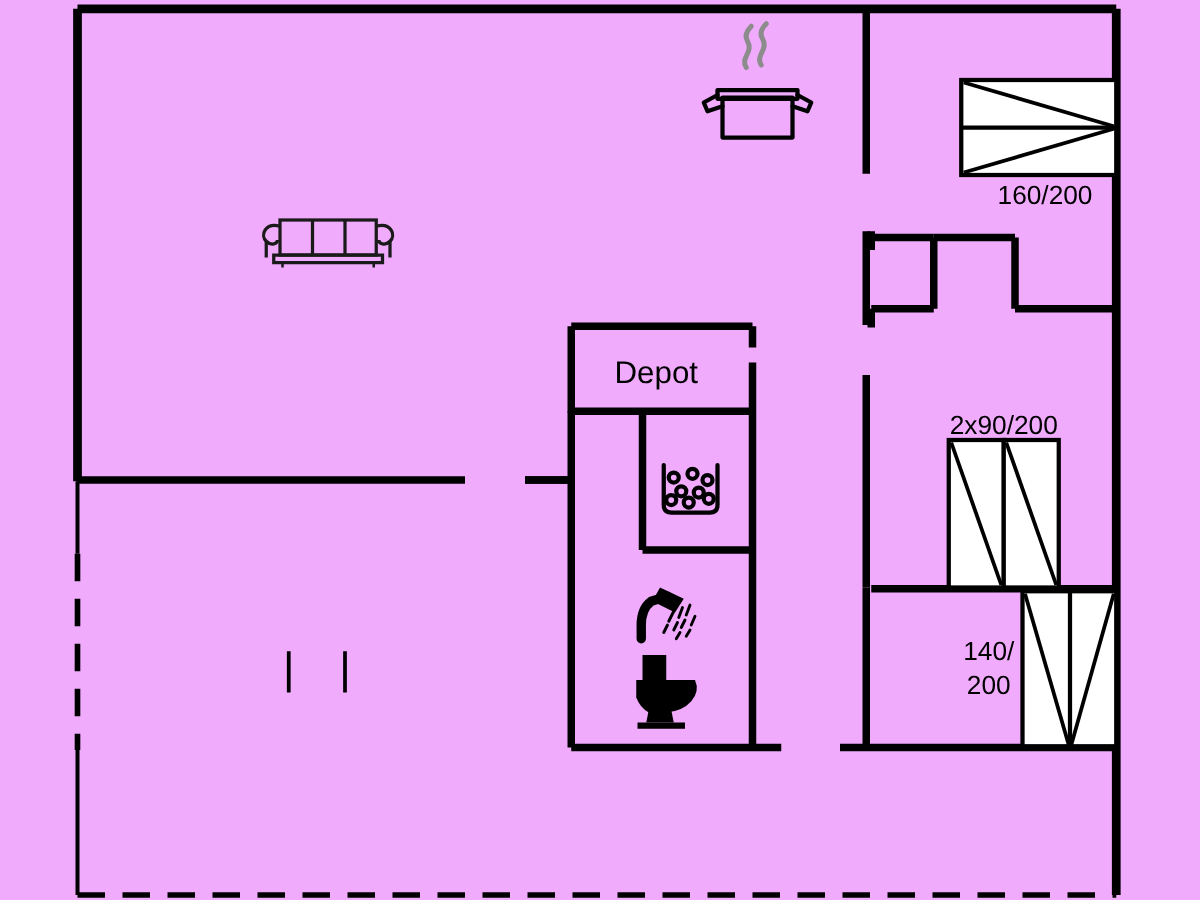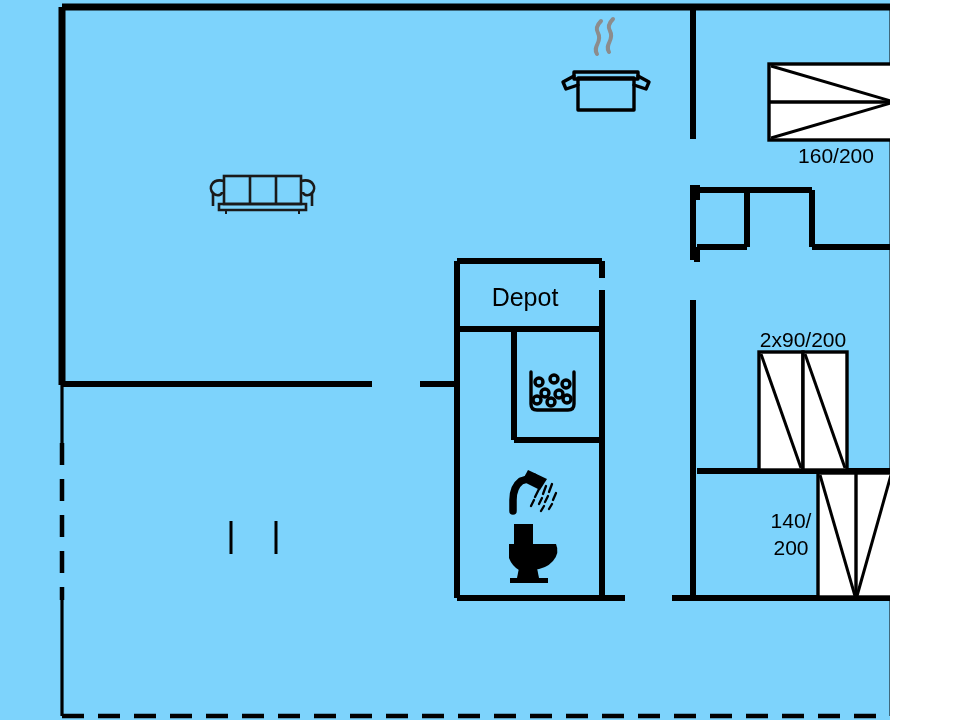--- a/index.html
+++ b/index.html
@@ -6,23 +6,23 @@
   html, body {
     margin: 0;
     padding: 0;
     background: #ffffff;
   }
   body {
     font-family: "Liberation Sans", sans-serif;
   }
   #floorplan-root {
     position: relative;
-    width: 890px;
+    width: 960px;
     height: 720px;
-    background: #7dd3fc;
+    background: #f0abfc;
     overflow: hidden;
   }
   #floorplan-svg {
     display: block;
     width: 960px;
     height: 720px;
   }
   .wall-outer      { stroke: #000000; stroke-width: 7;   fill: none; stroke-linecap: butt; }
   .wall-inner      { stroke: #000000; stroke-width: 6;   fill: none; stroke-linecap: butt; }
   .wall-thin       { stroke: #000000; stroke-width: 3.2; fill: none; stroke-linecap: butt; }

